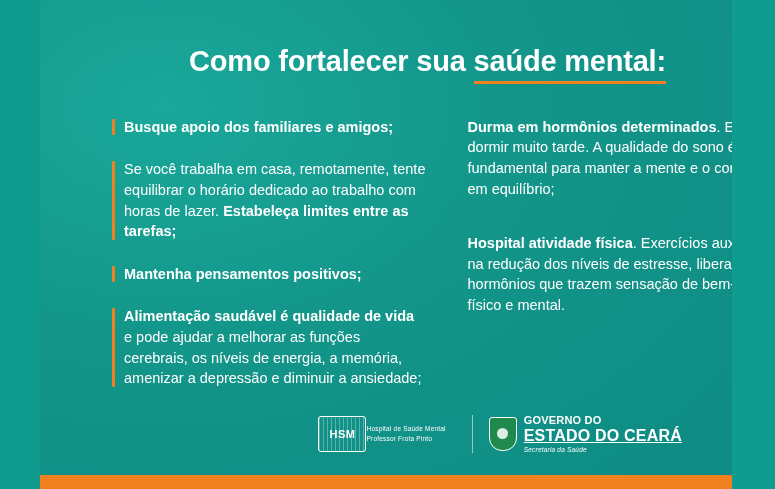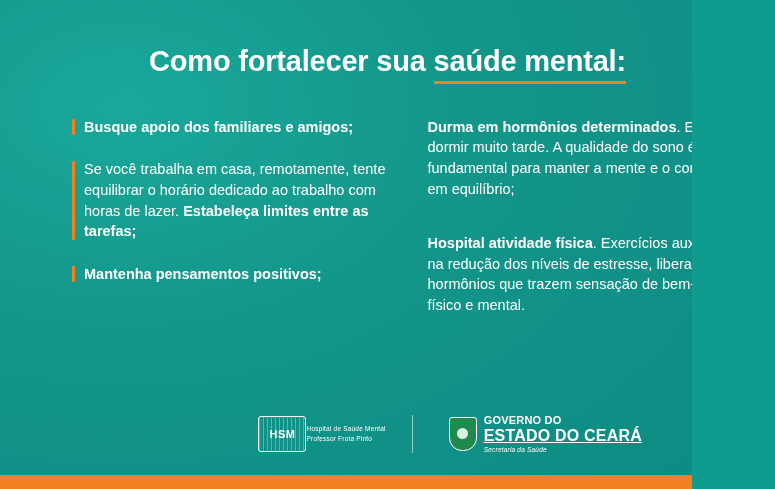--- a/index.html
+++ b/index.html
@@ -14,20 +14,21 @@
     background: #0f9b8e;
   }
   .poster {
     position: relative;
     width: 692px;
     height: 489px;
     box-sizing: border-box;
     background:
       radial-gradient(ellipse at 18% 22%, #19a89a 0%, #139589 45%, #0d8b84 100%);
     overflow: hidden;
+    margin-left: 40px;
   }
   .poster::after {
     content: "";
     position: absolute;
     left: 0; right: 0; bottom: 0;
     height: 14px;
     background: #f08020;
   }
   .inner {
     position: absolute;
@@ -129,21 +130,21 @@
     font-size: 6.5px;
     line-height: 1.5;
     letter-spacing: 0.2px;
   }
   .logo-gov {
     display: flex;
     align-items: center;
     gap: 7px;
     color: #ffffff;
     border-left: 1px solid rgba(255,255,255,0.55);
-    padding-left: 36px;
+    padding-left: 16px;
   }
   .gov-shield {
     width: 26px;
     height: 32px;
     background: #1f8a4c;
     border: 1.5px solid #ffffff;
     border-radius: 3px 3px 13px 13px;
     position: relative;
   }
   .gov-shield::after {
@@ -200,20 +201,24 @@
         <div class="item">
           <span class="bar"></span>
           <span class="txt"><span>Se você trabalha em casa, remotamente, tente equilibrar o horário dedicado ao trabalho com horas de lazer. </span><b>Estabeleça limites entre as tarefas;</b></span>
         </div>
 
         <div class="item">
           <span class="bar"></span>
           <span class="txt"><b>Mantenha pensamentos positivos;</b></span>
         </div>
 
+        <div class="item">
+          <span class="bar"></span>
+          <span class="txt"><b>Alimentação saudável é qualidade de vida</b><span> e pode ajudar a melhorar as funções cerebrais, os níveis de energia, a memória, amenizar a depressão e diminuir a ansiedade;</span></span>
+        </div>
 
       </div>
 
       <div class="col right">
 
         <div class="item nobar">
 
           <span class="txt"><b>Durma em hormônios determinados</b><span>. Evite dormir muito tarde. A qualidade do sono é fundamental para manter a mente e o corpo em equilíbrio;</span></span>
         </div>
 

